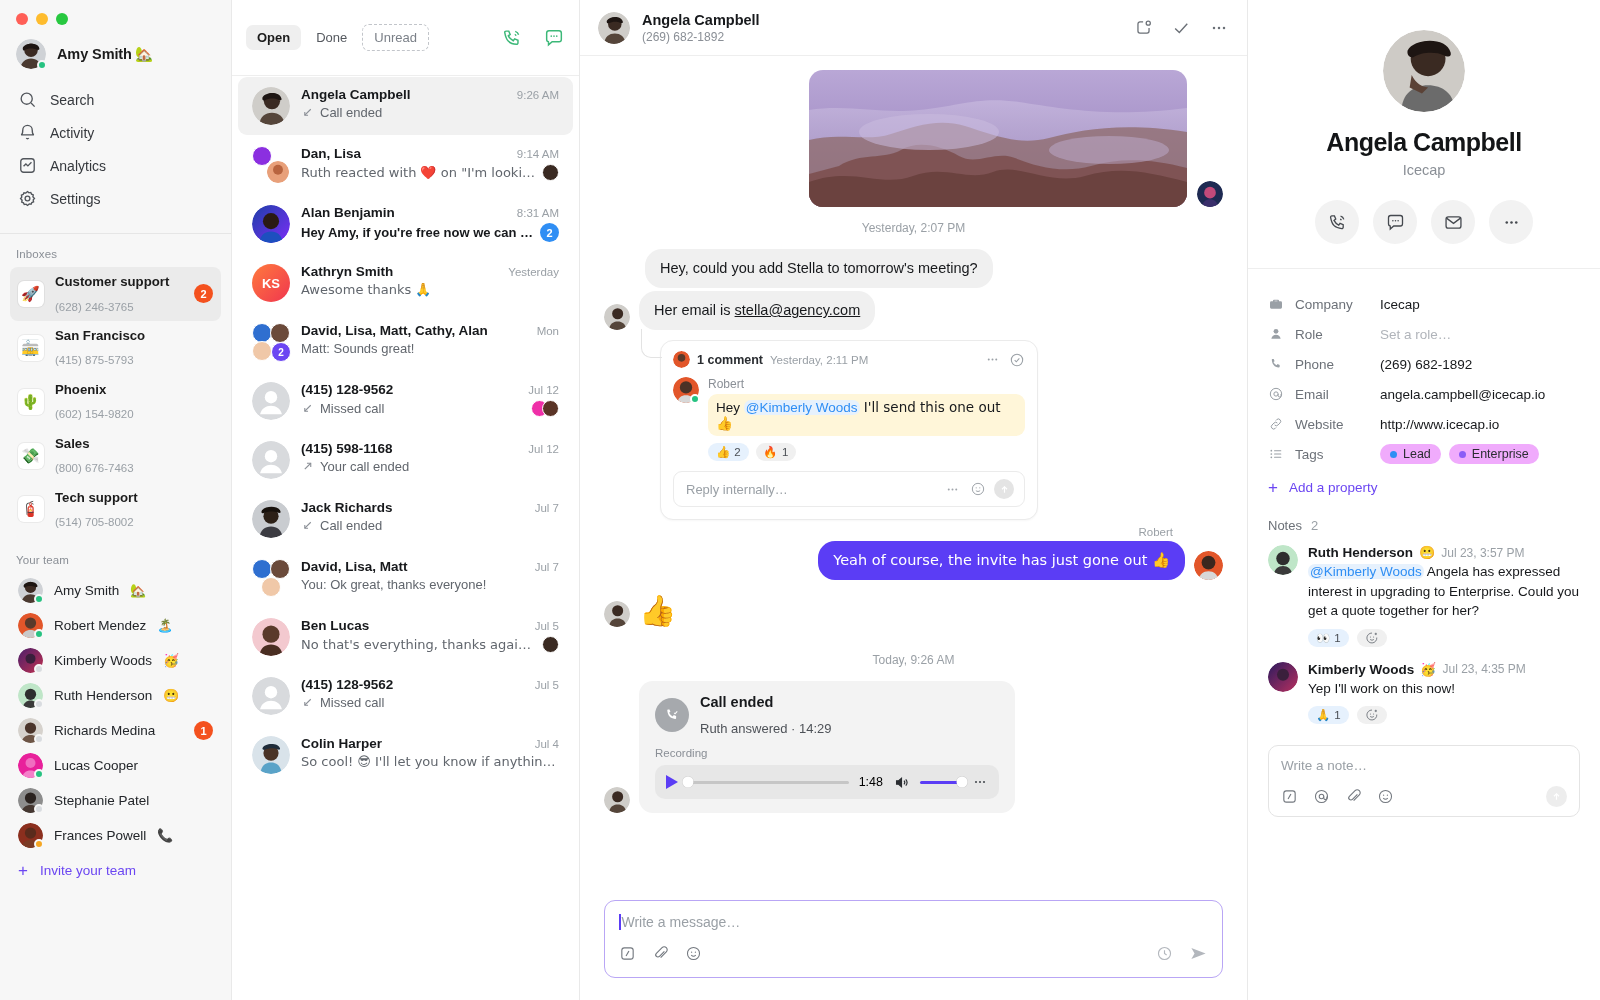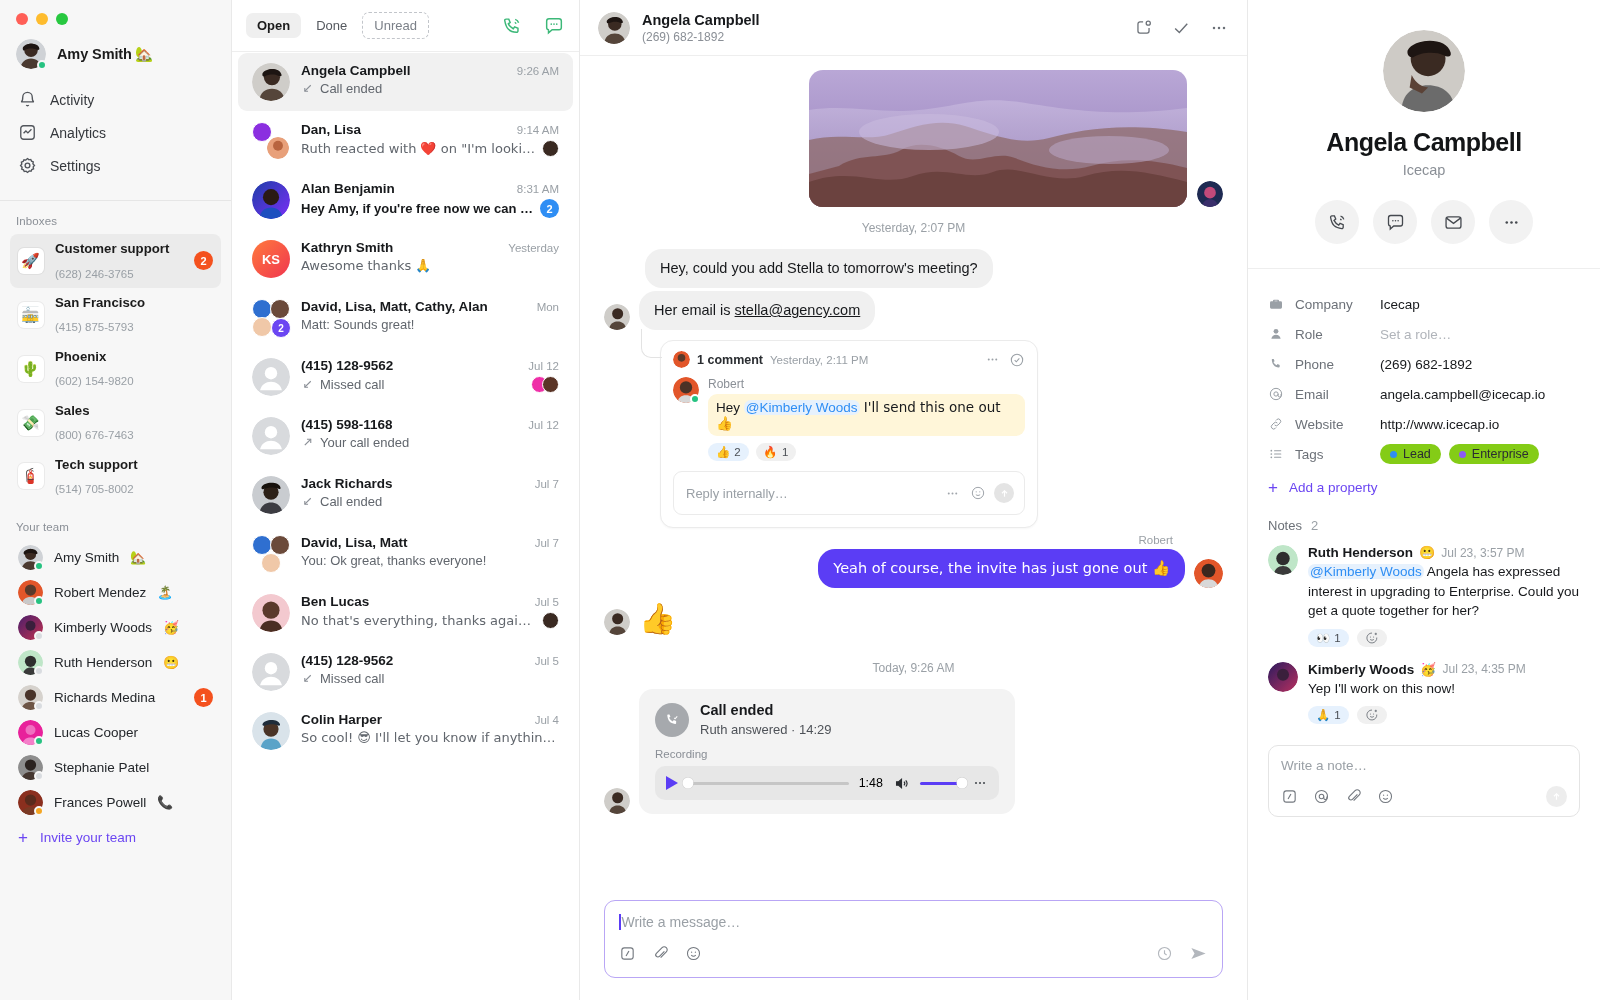--- a/index.html
+++ b/index.html
@@ -68,21 +68,21 @@
   }
 
   .team-list { padding: 0 10px; }
   .team-item { display: flex; align-items: center; gap: 11px; padding: 5px 8px; border-radius: 7px; }
   .team-name { font-size: 13.5px; color: #23262a; }
   .invite { display: flex; align-items: center; gap: 12px; padding: 9px 18px; color: #6b46f2; font-size: 13.5px; }
   .plus { font-size: 17px; line-height: 1; color: #6b46f2; }
 
   
   .convlist { width: 348px; flex: 0 0 348px; height: 1000px; border-right: 1px solid #e9e9e9; background: #fff; display: flex; flex-direction: column; }
-  .filters { display: flex; align-items: center; gap: 4px; padding: 12px 14px; border-bottom: 1px solid #eeeeee; }
+  .filters { display: flex; align-items: center; gap: 4px; padding: 24px 14px; border-bottom: 1px solid #eeeeee; }
   .chip { font-size: 13px; padding: 5px 11px; border-radius: 7px; color: #55595f; }
   .chip.on { background: #efefef; color: #1b1b1b; font-weight: 600; }
   .chip.dashed { border: 1px dashed #c2c5ca; color: #7b8088; }
   .filters .spacer { flex: 1; }
   .grn { color: #3cb878; }
 
   .conv-scroll { overflow: hidden; flex: 1; }
   .conv {
     display: flex; gap: 11px; padding: 10px 14px; align-items: flex-start;
     border-radius: 9px; margin: 1px 6px;
@@ -137,30 +137,30 @@
   .nc-title { font-size: 12.5px; font-weight: 700; color: #2a2d31; }
   .nc-time { font-size: 11.5px; color: #9aa0a6; }
   .nc-acts { margin-left: auto; display: flex; align-items: center; gap: 9px; color: #9aa0a6; }
   .nc-body { display: flex; gap: 9px; margin-top: 9px; }
   .nc-author { font-size: 12px; color: #8a8f96; margin-bottom: 3px; }
   .nc-msg { background: #fff6d9; border-radius: 9px; padding: 5px 8px; font-size: 13.5px; color: #17191c; display: inline-block; }
   .mention { color: #2f8ef4; background: #e6f1fd; border-radius: 7px; padding: 0 2px; }
   .reacts { display: flex; gap: 7px; margin-top: 7px; }
   .react { background: #f0f0f0; border-radius: 11px; padding: 2px 8px; font-size: 11.5px; color: #4a4e54; display: flex; align-items: center; gap: 4px; }
   .react.blue { background: #e6f1fd; }
-  .nc-reply { margin-top: 10px; border: 1px solid #ebebeb; border-radius: 9px; height: 44px; display: flex; align-items: center; padding: 0 10px 0 12px; }
+  .nc-reply { margin-top: 10px; border: 1px solid #ebebeb; border-radius: 9px; height: 36px; display: flex; align-items: center; padding: 0 10px 0 12px; }
   .nc-reply .ph { font-size: 13px; color: #9aa0a6; flex: 1; }
   .nc-reply .ic { color: #a0a5ab; margin-left: 10px; display: flex; align-items: center; }
   .send-circ { width: 20px; height: 20px; border-radius: 50%; background: #e4e4e4; color: #fff; display: flex; align-items: center; justify-content: center; font-size: 11px; margin-left: 8px; }
 
   .callcard { background: #f3f3f3; border-radius: 14px; padding: 13px 16px 14px 16px; width: 376px; }
   .cc-head { display: flex; align-items: center; gap: 11px; }
   .cc-circle { width: 34px; height: 34px; border-radius: 50%; background: #a6a9ad; display: flex; align-items: center; justify-content: center; color: #fff; }
   .cc-t { font-size: 14.5px; font-weight: 700; color: #17191c; }
-  .cc-s { font-size: 13px; color: #4e5258; margin-top: 4px; }
+  .cc-s { font-size: 13px; color: #4e5258; margin-top: 11px; }
   .cc-lab { font-size: 11.5px; color: #8a8f96; margin: 11px 0 6px 0; }
   .player { background: #e7e7e7; border-radius: 10px; height: 34px; display: flex; align-items: center; gap: 10px; padding: 0 11px; }
   .play-tri { width: 0; height: 0; border-left: 12px solid #5b3df5; border-top: 7px solid transparent; border-bottom: 7px solid transparent; }
   .track { flex: 1; height: 3px; background: #c6c6c6; border-radius: 2px; position: relative; }
   .knob { position: absolute; left: 0; top: 50%; transform: translate(-50%,-50%); width: 11px; height: 11px; border-radius: 50%; background: #fff; box-shadow: 0 0 0 .5px rgba(0,0,0,.1); }
   .dur { font-size: 12.5px; color: #000000; }
   .vol-track { width: 42px; height: 3px; background: #5b3df5; border-radius: 2px; position: relative; }
   .vol-knob { position: absolute; right: 0; top: 50%; transform: translate(50%,-50%); width: 11px; height: 11px; border-radius: 50%; background: #fff; box-shadow: 0 0 0 .5px rgba(0,0,0,.12); }
 
   .composer-wrap { padding: 10px 24px 22px 24px; }
@@ -178,21 +178,21 @@
   .ct-actions { display: flex; gap: 14px; margin-top: 22px; }
   .rbtn { width: 44px; height: 44px; border-radius: 50%; background: #f2f2f2; display: flex; align-items: center; justify-content: center; color: #45494f; }
 
   .props { padding: 20px 20px 6px 20px; }
   .prow { display: flex; align-items: center; height: 30px; }
   .plabel { display: flex; align-items: center; gap: 11px; width: 112px; flex: none; }
   .plabel span { font-size: 13.5px; color: #6c7178; }
   .pval { font-size: 13.5px; color: #17191c; }
   .pval.muted { color: #b0b4ba; }
   .tags { display: flex; gap: 8px; }
-  .tag { background: #84cc16; border-radius: 11px; padding: 3px 10px; font-size: 12.5px; color: #2a2d31; display: flex; align-items: center; gap: 6px; }
+  .tag { background: #f0abfc; border-radius: 11px; padding: 3px 10px; font-size: 12.5px; color: #2a2d31; display: flex; align-items: center; gap: 6px; }
   .tdot { width: 7px; height: 7px; border-radius: 50%; }
   .addprop { display: flex; align-items: center; gap: 11px; color: #6b46f2; font-size: 13.5px; margin-top: 10px; }
 
   .notes { padding: 16px 20px 0 20px; }
   .notes-h { display: flex; align-items: center; gap: 9px; margin-bottom: 12px; }
   .notes-h .t { font-size: 13px; color: #6c7178; }
   .notes-h .c { font-size: 13px; color: #9aa0a6; }
   .note { display: flex; gap: 10px; margin-bottom: 15px; }
   .note-head { display: flex; align-items: center; gap: 6px; flex-wrap: wrap; }
   .note-auth { font-size: 13.5px; font-weight: 700; color: #17191c; }
@@ -233,20 +233,27 @@
             <path d="M6 40c0-9 7-14 14-14s14 5 14 14z" fill="#4b3a30"></path>
             <path d="M9 12c2-7 20-8 22 0 1 3-2 3-4 2-4-2-12-2-16 1-1 1-2 0-2-3z" fill="#1d1512"></path>
           </g>
         </svg>
         <div class="presence"></div>
       </div>
       <div class="user-name"><span>Amy Smith</span> <span class="em">🏡</span></div>
     </div>
 
     <div class="nav">
+      <div class="nav-item">
+        <svg class="ico" viewBox="0 0 24 24" fill="none" stroke="currentColor" stroke-width="1.7">
+            <circle cx="11" cy="11" r="7"></circle>
+            <path d="M16.5 16.5 21 21"></path>
+          </svg>
+        <span class="lbl">Search</span>
+      </div>
       <div class="nav-item">
         <svg class="ico" viewBox="0 0 24 24" fill="none" stroke="currentColor" stroke-width="1.7">
             <path d="M6 9a6 6 0 0 1 12 0c0 5 2 6 2 6H4s2-1 2-6z"></path>
             <path d="M10.5 19a1.7 1.7 0 0 0 3 0"></path>
           </svg>
         <span class="lbl">Activity</span>
       </div>
       <div class="nav-item">
         <svg class="ico" viewBox="0 0 24 24" fill="none" stroke="currentColor" stroke-width="1.7">
             <rect x="3.5" y="3.5" width="17" height="17" rx="3.5"></rect>

